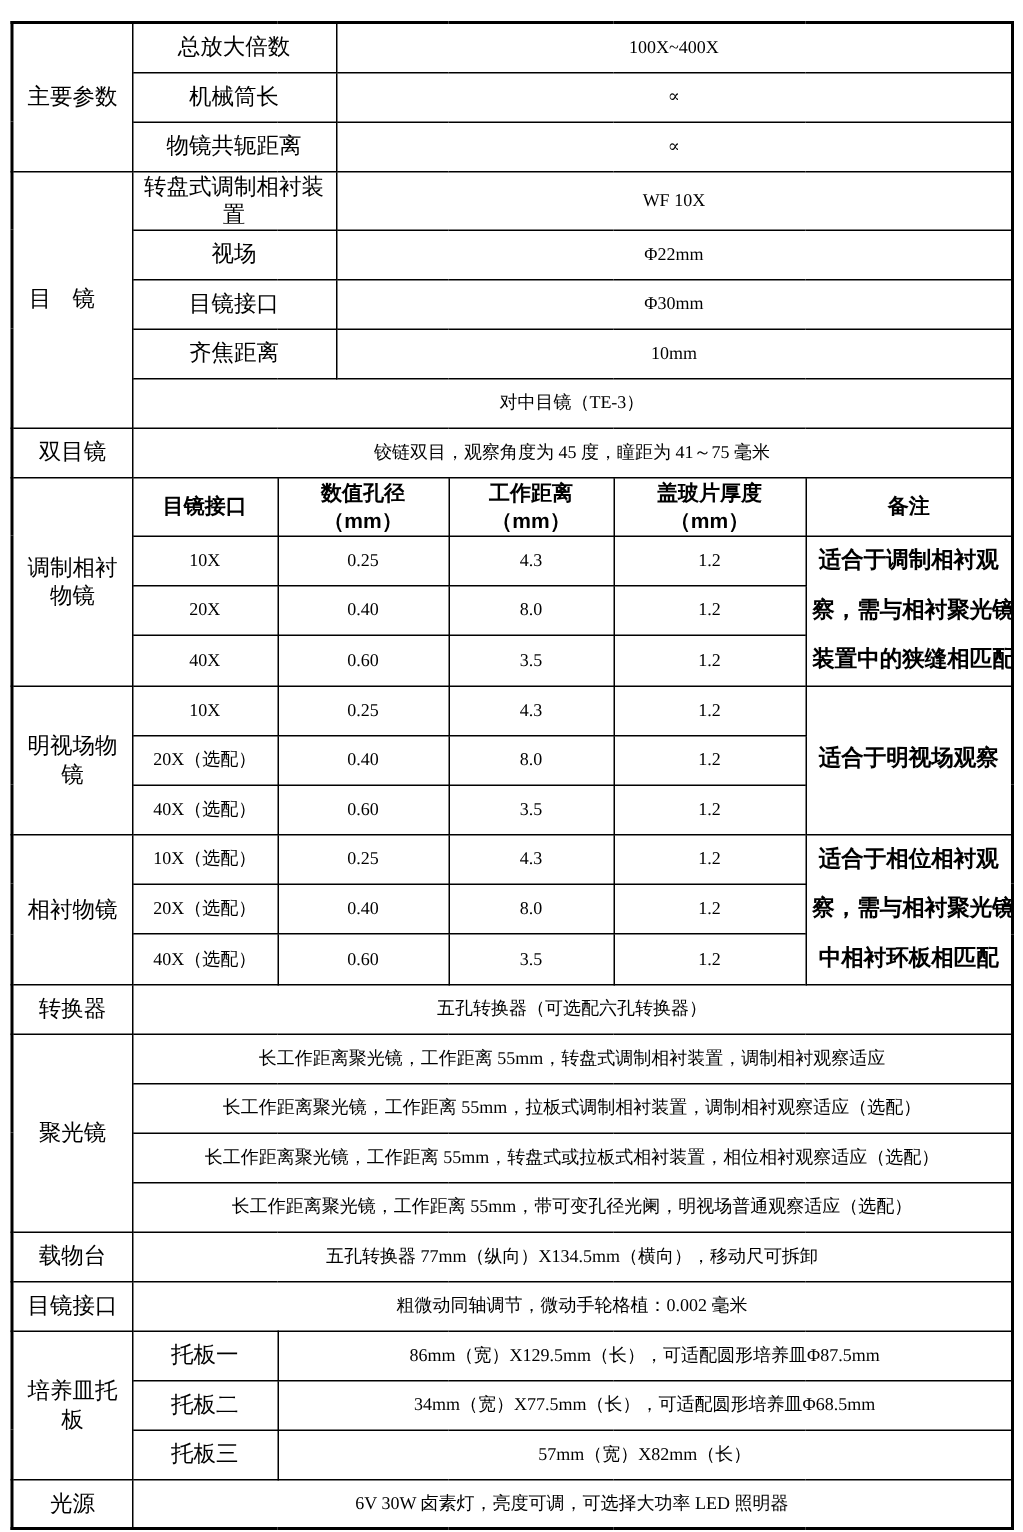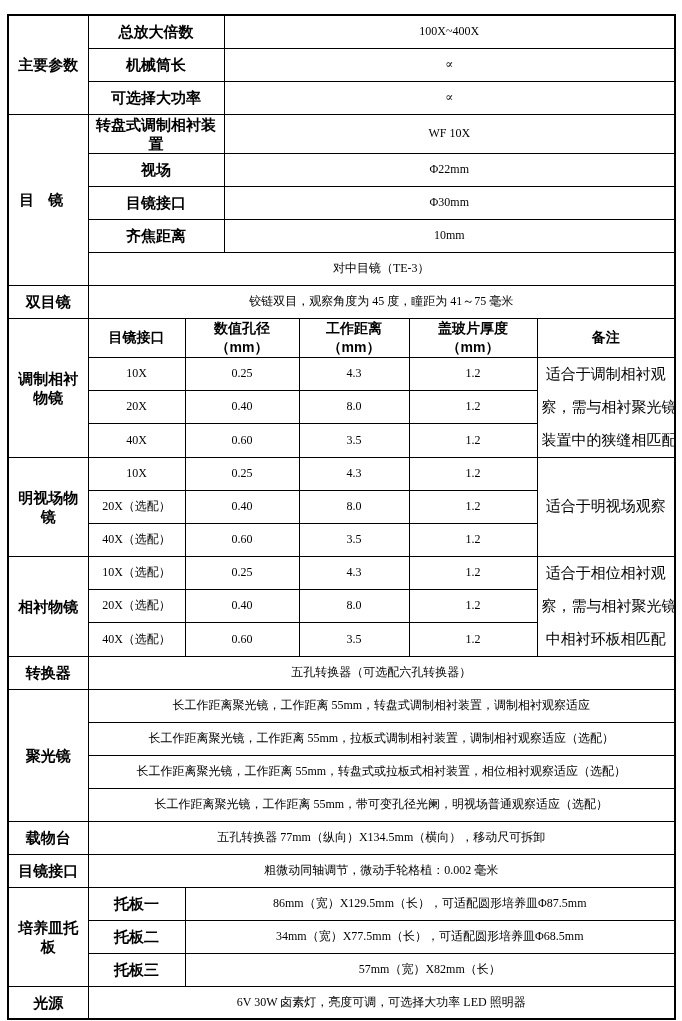--- a/index.html
+++ b/index.html
@@ -15,38 +15,38 @@
     border:1px solid #000;
     padding:0 4px;
     text-align:center;
     vertical-align:middle;
     overflow:hidden;
   }
   table.spec tr{height:33px;}
   
   td.g, td.l, th.h{
     font-family:"Liberation Sans","DejaVu Sans",sans-serif;
-    font-weight:bold;
+    font-weight:normal;
     font-size:15px;
     line-height:19px;
   }
   th.h{font-size:14px;font-weight:bold;padding:0 1px;}
   
   td.v{
     font-family:"Liberation Serif","DejaVu Serif",serif;
     font-weight:normal;
     font-size:12px;
     line-height:19px;
   }
   td.rk{ 
     font-family:"Liberation Serif","DejaVu Serif",serif;
     font-size:15px;
     padding:0 2px;
   }
-  td.rk .rk-line{line-height:33px;white-space:nowrap;}
+  td.rk .rk-line{line-height:33px;white-space:nowrap;font-weight:bold;}
   td.spread{letter-spacing:14px;padding-left:14px;margin-left:12px;}
 </style>
 </head>
 <body>
 
 <table class="spec">
   <colgroup>
     <col style="width:80px">
       <col style="width:97px">
       <col style="width:39px">
@@ -60,21 +60,21 @@
       <tr>
     <td class="g" rowspan="3">主要参数</td>
     <td class="l" colspan="2">总放大倍数</td>
     <td class="v" colspan="4">100X~400X</td>
   </tr>
   <tr>
     <td class="l" colspan="2">机械筒长</td>
     <td class="v" colspan="4">∝</td>
   </tr>
   <tr>
-    <td class="l" colspan="2">可选择大功率</td>
+    <td class="l" colspan="2">物镜共轭距离</td>
     <td class="v" colspan="4">∝</td>
   </tr>
 
   <tr>
     <td class="g spread" rowspan="5">目镜</td>
     <td class="l" colspan="2">转盘式调制相衬装置</td>
     <td class="v" colspan="4">WF 10X</td>
   </tr>
   <tr>
     <td class="l" colspan="2">视场</td>

